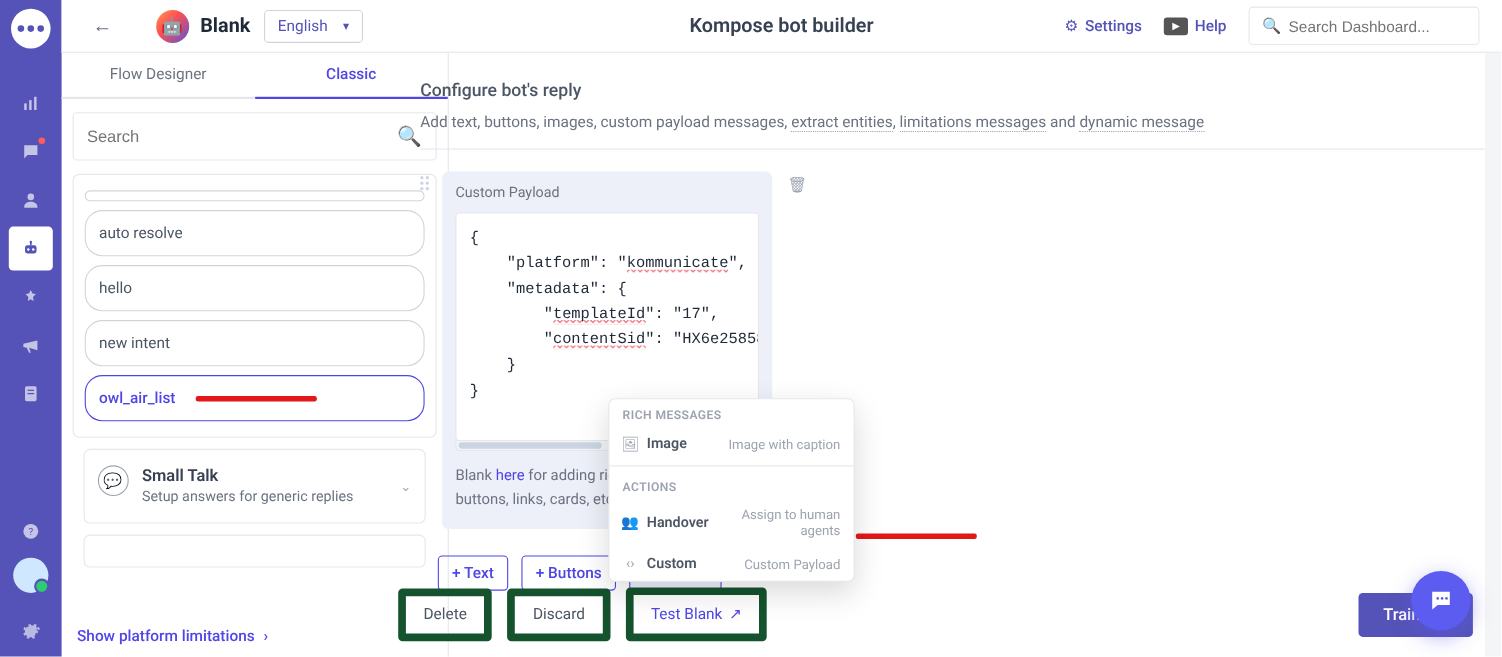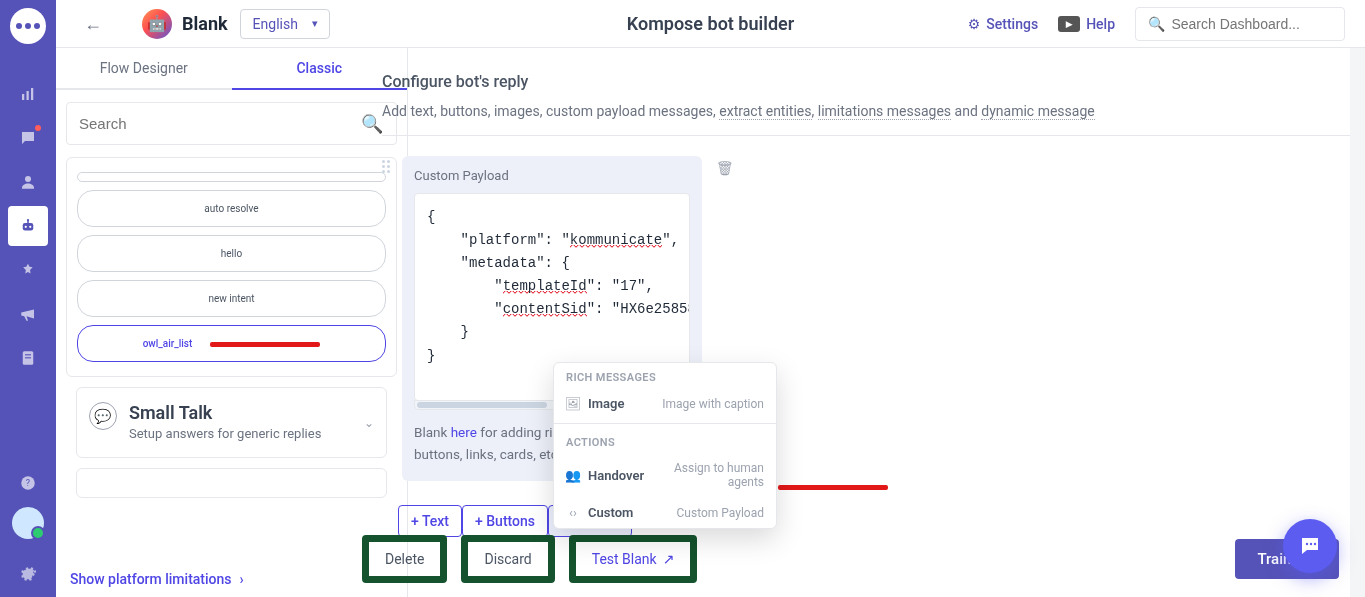--- a/index.html
+++ b/index.html
@@ -34,27 +34,27 @@
   
   .leftpanel { position:absolute; left:56px; top:48px; width:352px; bottom:0; border-right:1px solid #e5e7eb; display:flex; flex-direction:column; }
   .tabs { display:flex; border-bottom:2px solid #e5e7eb; }
   .tab { flex:1; text-align:center; padding:12px 0; color:#6b7280; font-size:14px; border-bottom:2px solid transparent; margin-bottom:-2px; cursor:pointer;}
   .tab.active { color:#4f46e5; border-bottom:2px solid #4f46e5; font-weight:500;}
   .search-intent { margin:12px 10px 8px; border:1px solid #e5e7eb; border-radius:4px; display:flex; align-items:center; padding:10px 12px; }
   .search-intent input { border:none; outline:none; flex:1; font-size:15px; background:transparent;}
   .search-intent .mag { color:#9ca3af; font-size:18px;}
   .intent-scroll { flex:1; overflow:hidden; padding:4px 10px 0;}
   .intent-card { border:1px solid #e5e7eb; border-radius:6px; padding:6px 6px; }
-  .intent-item { border:1px solid #d1d5db; border-radius:16px; padding:12px 12px; margin:8px 4px; color:#4b5563; font-size:10px; cursor:pointer;text-align:center;}
+  .intent-item { border:1px solid #d1d5db; border-radius:16px; padding:12px 12px; margin:8px 4px; color:#4b5563; font-size:14px; cursor:pointer;}
   .intent-item.selected { border:1.5px solid #4f46e5; color:#4f46e5; font-weight:500; position:relative;}
   .redacted { display:inline-block; width:110px; height:5px; background:#e21818; vertical-align:middle; margin-left:18px; border-radius:2px;}
   .intent-item.blank { height:10px; padding:4px; }
   .info-card { border:1px solid #e5e7eb; border-radius:6px; margin:10px 10px 0; padding:14px 12px; display:flex; align-items:flex-start; gap:12px; cursor:pointer;}
   .info-icon { width:28px; height:28px; border:1.5px solid #9ca3af; border-radius:50%; display:flex; align-items:center; justify-content:center; color:#6b7280; flex-shrink:0;}
-  .info-title { font-weight:600; color:#374151; font-size:18px;}
+  .info-title { font-weight:600; color:#374151; font-size:15px;}
   .info-sub { color:#6b7280; font-size:13px; line-height:1.4; margin-top:2px;}
   .info-chevron { color:#9ca3af; align-self:center; font-size:12px;}
   .platform-link { color:#4f46e5; font-weight:500; padding:12px 14px 10px; display:flex; align-items:center; gap:8px; cursor:pointer;}
   
   
   .right-scrim { position:absolute; right:0; top:48px; width:15px; bottom:0; background:#f4f5f6; }
 
   
   .main { position:absolute; left:354px; top:48px; right:15px; bottom:0; padding:24px 0 0 28px; }
   .configure-hdr { font-size:16px; color:#4b5563; font-weight:500; margin-bottom:12px;}
@@ -80,21 +80,21 @@
   .popover-section { padding:8px 12px 4px; color:#9ca3af; font-weight:600; font-size:11px; letter-spacing:0.4px;}
   .popover-row { padding:8px 12px; display:flex; align-items:center; gap:8px; cursor:pointer;}
   .pop-label { color:#4b5563; font-weight:600; font-size:13px;}
   .pop-sub { margin-left:auto; color:#9ca3af; font-size:12px; text-align:right;}
   .pop-divider { height:1px; background:#e5e7eb; margin:4px 0;}
   .pop-icon { width:14px; height:14px; color:#9ca3af; display:flex; align-items:center; justify-content:center; font-size:13px;}
   
   .redbar-pop { position:absolute; height:5px; width:110px; background:#e21818; border-radius:2px;}
   
   
-  .btn-row { position:absolute; left:398px; bottom:60px; display:flex; align-items:center;text-align:center;}
+  .btn-row { position:absolute; left:398px; bottom:60px; display:flex; gap:12px; align-items:center;text-align:center;}
   .chip { border:1px solid #4f46e5; color:#4f46e5; border-radius:4px; padding:7px 12px; font-size:14px; font-weight:500; cursor:pointer; display:flex; align-items:center; gap:4px;}
   .chip.active { background:#eef2ff;}
   
   .action-row { position:absolute; left:362px; right:26px; bottom:14px; display:flex; gap:14px; align-items:center;}
   .plain-btn { border:7px solid #14532d; color:#4b5563; border-radius:4px; padding:9px 16px; font-size:14px; cursor:pointer;}
   .plain-btn.test { color:#4f46e5; display:flex; align-items:center; gap:6px;}
   .train-btn { margin-left:auto; background:#5553b7; color:#fff; border-radius:4px; padding:11px 22px; font-size:15px; font-weight:500; cursor:pointer;}
   
   
   .fab { position:absolute; right:28px; bottom:24px; width:54px; height:54px; border-radius:50%; background:#5c5cf0; box-shadow:0 6px 18px rgba(92,92,240,0.5); display:flex; align-items:center; justify-content:center; color:#fff; z-index:50;}

